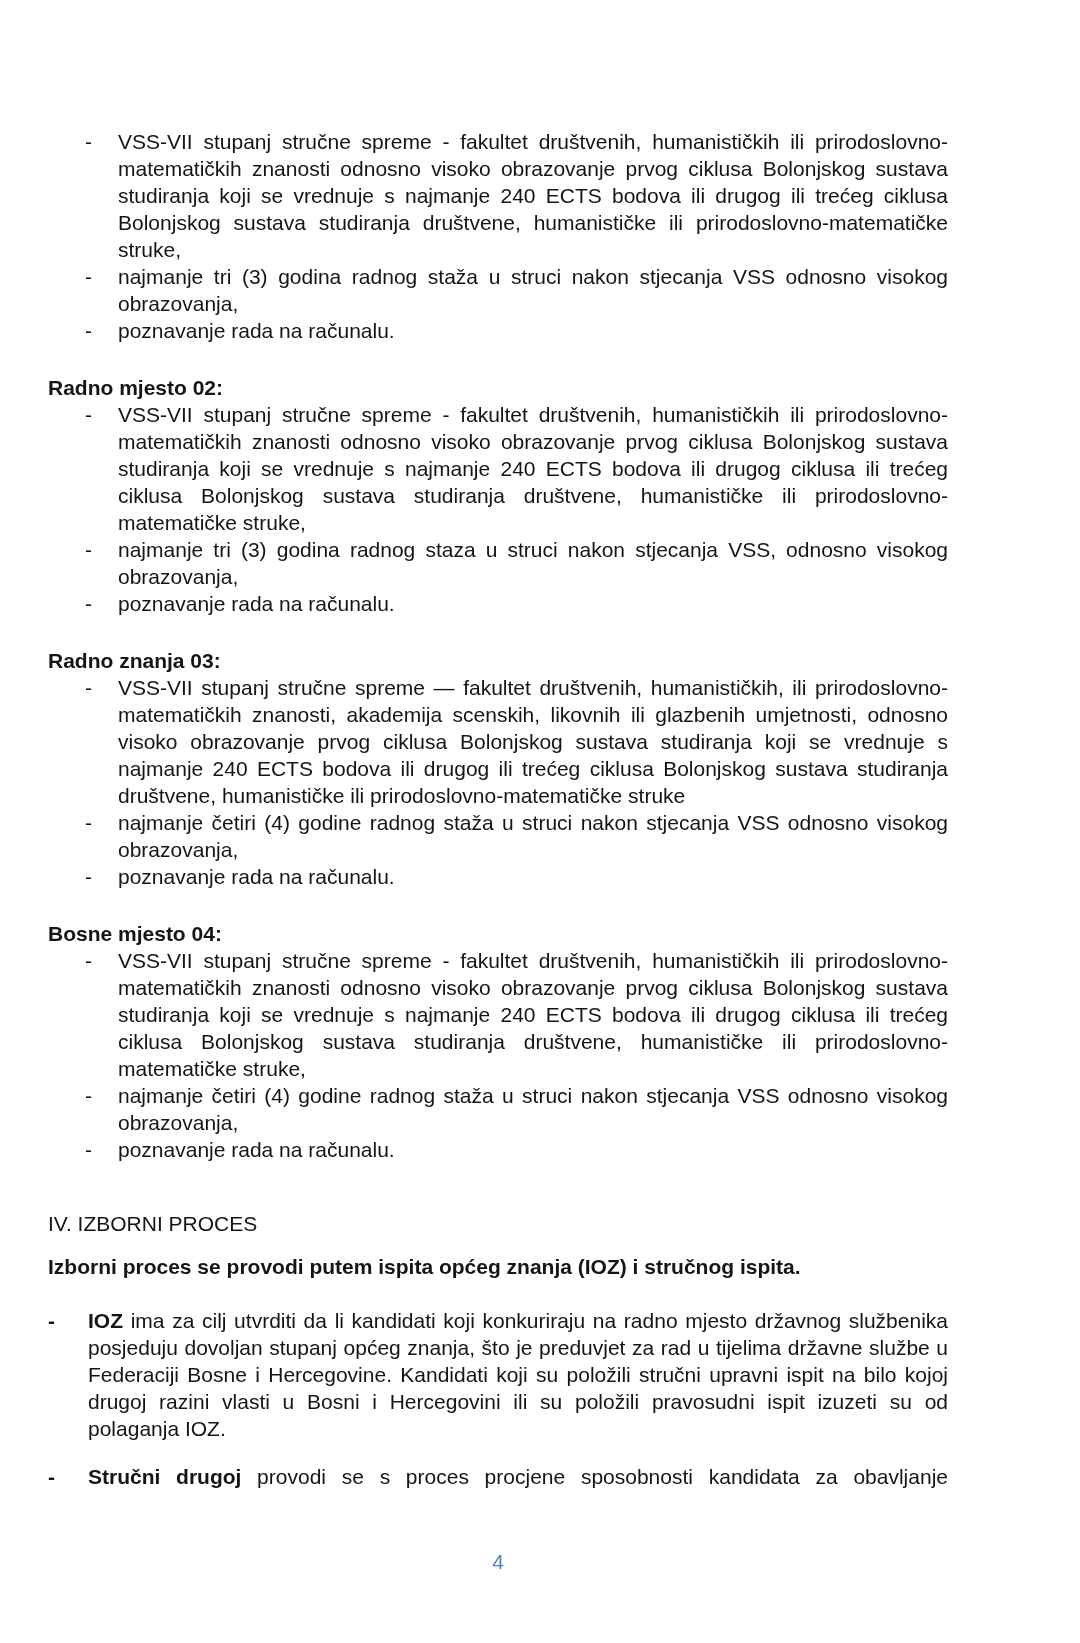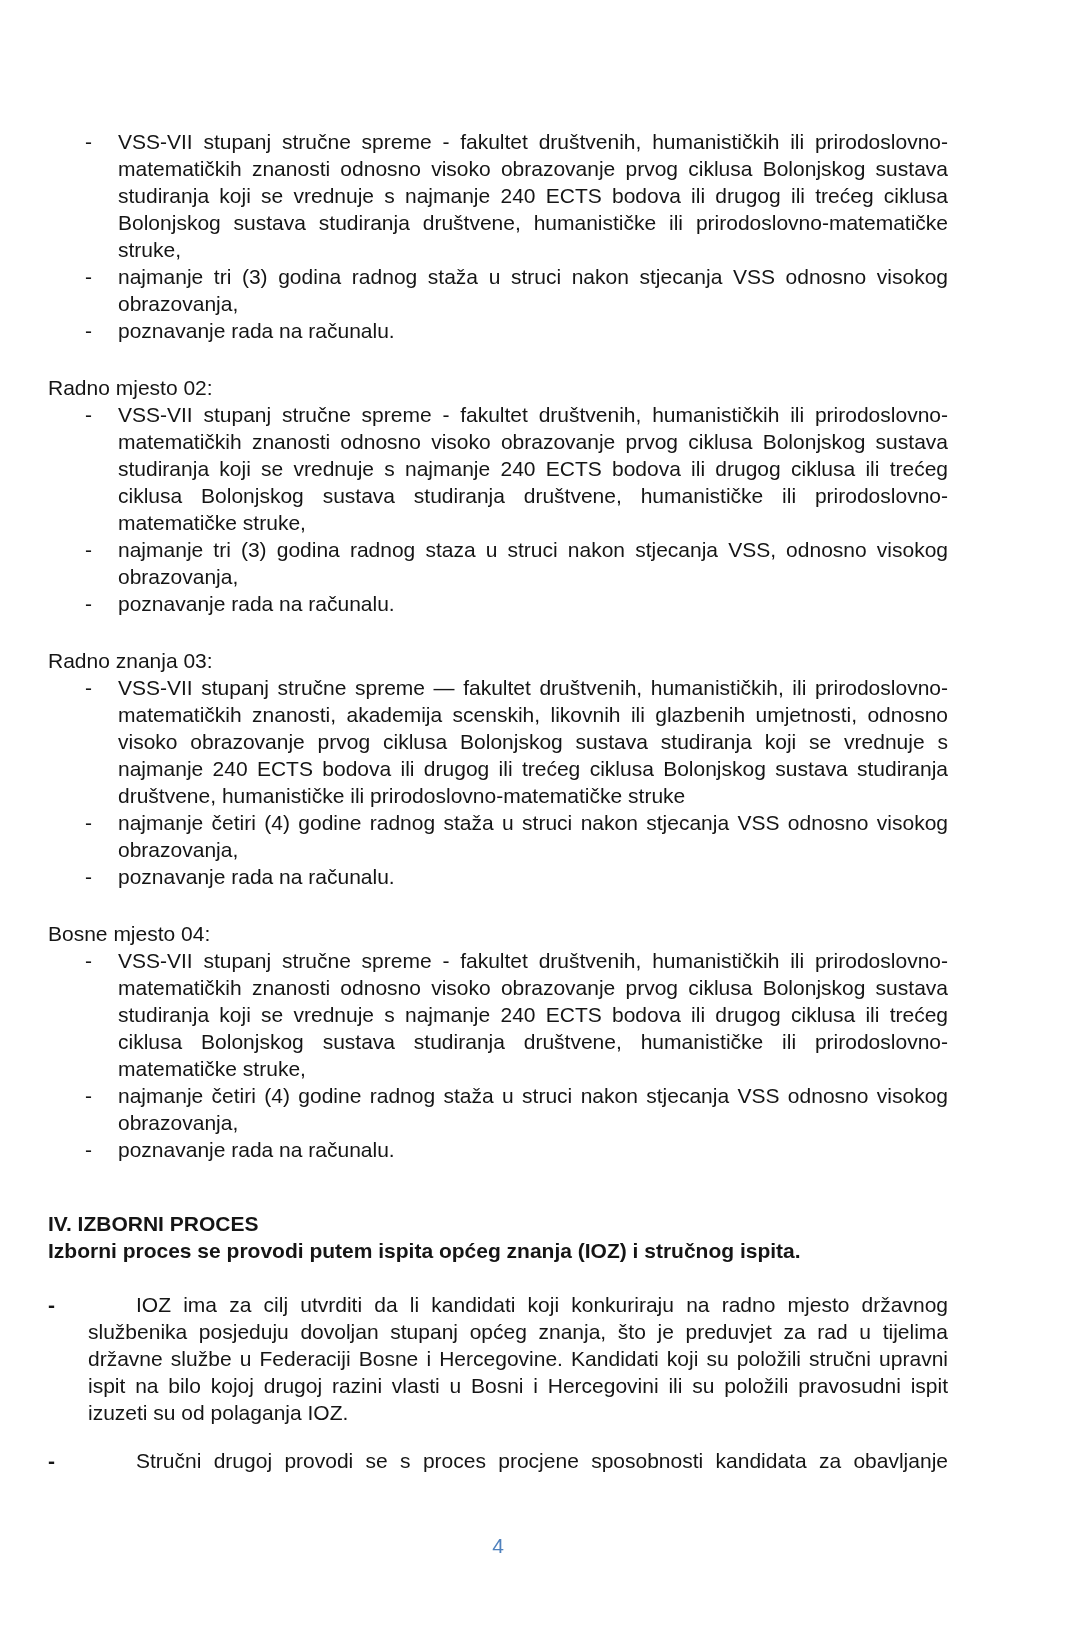--- a/index.html
+++ b/index.html
@@ -33,46 +33,47 @@
     padding-left: 33px;
     text-align: justify;
   }
   .req-item .dash {
     position: absolute;
     left: 0;
     top: 0;
   }
   
   .job-heading {
-    font-weight: normal;
+    font-weight: bold;
     margin-top: 30px;
   }
   
   .section-heading {
-    font-weight: bold;
+    font-weight: normal;
     margin-top: 47px;
   }
   .lead {
     font-weight: bold;
+    margin-top: 16px;
   }
   .sel-item {
     position: relative;
     padding-left: 40px;
     text-align: justify;
   }
   .sel-item .dash {
     position: absolute;
     left: 0;
     top: 0;
     font-weight: bold;
   }
   .sel-item.gap-large { margin-top: 27px; }
   .sel-item.gap-small { margin-top: 21px; }
   .sel-item.stretch-last { text-align-last: justify; }
-  .sel-item b { font-weight: normal; margin-left: 48px; }
+  .sel-item b { font-weight: bold; }
   
   .page-number {
     margin-top: 58px;
     text-align: center;
     color: #4f81bd;
   }
 </style>
 </head>
 <body>
 

